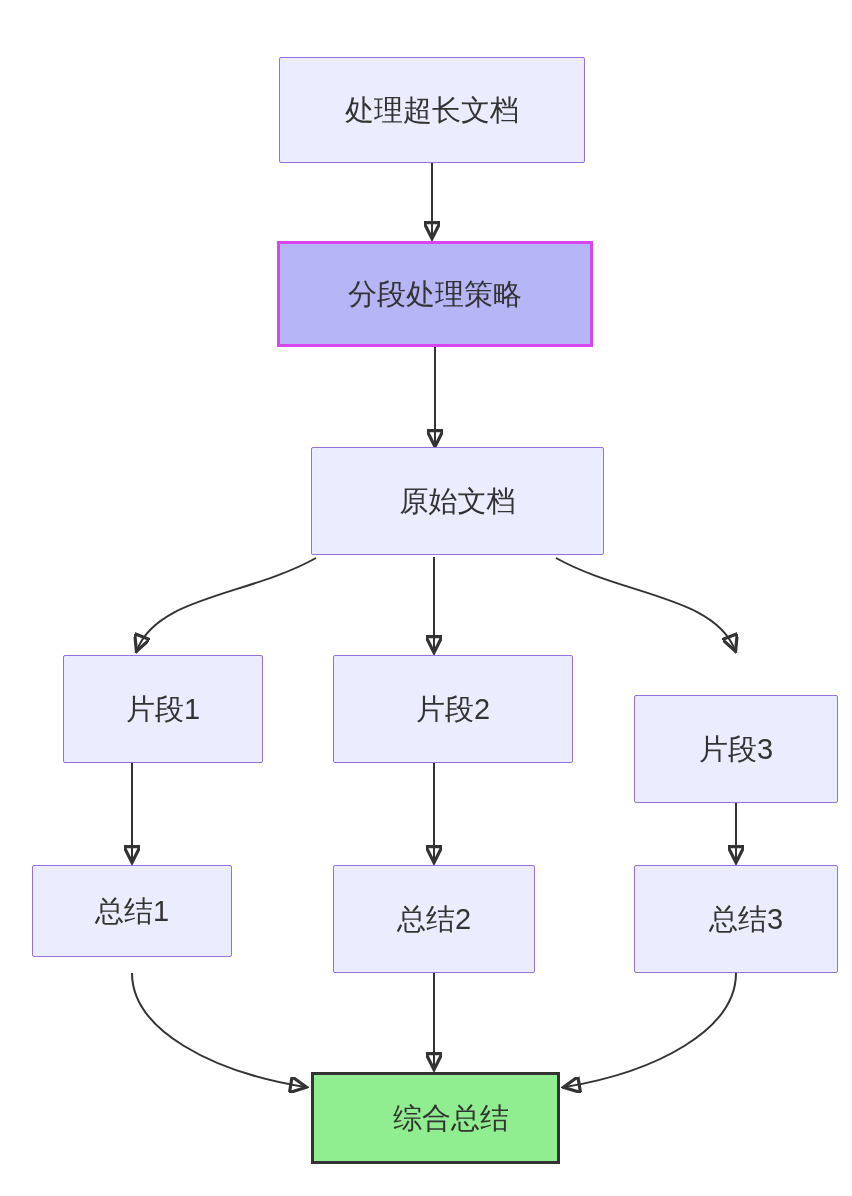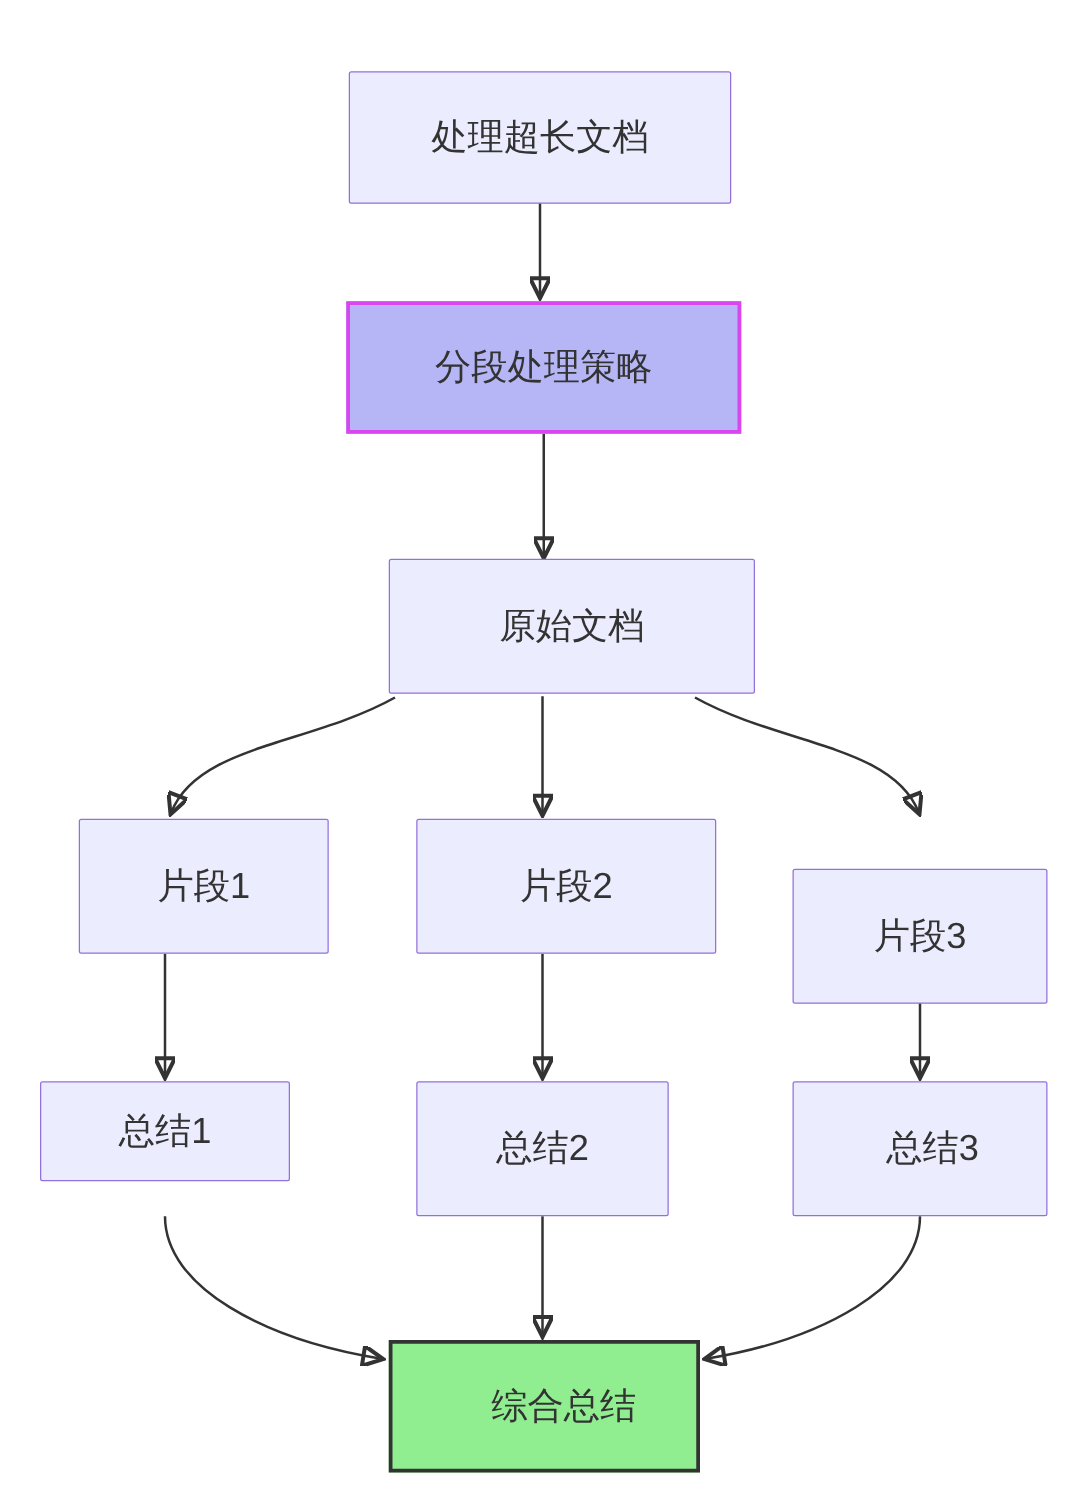--- a/index.html
+++ b/index.html
@@ -51,24 +51,24 @@
     background: #90EE90;
     border: 3px solid #333333;
     border-radius: 0;
   }
   #n-a { left: 279px; top: 33px;   width: 306px; height: 106px; margin-top: 24px; }
   #n-b { left: 277px; top: 241px;  width: 316px; height: 106px; }
   #n-c { left: 311px; top: 447px;  width: 293px; height: 108px; }
   #n-d { left: 32px;  top: 655px;  width: 200px; height: 108px; margin-left: 31px; }
   #n-e { left: 333px; top: 655px;  width: 240px; height: 108px; }
   #n-f { left: 634px; top: 655px;  width: 204px; height: 108px; margin-top: 40px; }
-  #n-g { left: 32px;  top: 865px;  width: 200px; height: 80px; }
+  #n-g { left: 32px;  top: 865px;  width: 200px; height: 92px; }
   #n-h { left: 333px; top: 865px;  width: 202px; height: 108px; justify-content: center; }
   #n-i { left: 634px; top: 865px;  width: 204px; height: 108px; padding-left: 20px; }
-  #n-j { left: 311px; top: 1072px; width: 249px; height: 106px; padding-left: 31px; }
+  #n-j { left: 311px; top: 1072px; width: 249px; height: 92px; padding-left: 31px; }
 </style>
 </head>
 <body>
 
 <div class="canvas">
 
   <svg class="edges" width="852" height="1196" viewBox="0 0 852 1196" xmlns="http://www.w3.org/2000/svg">
     <defs>
       <marker id="arrow" viewBox="0 0 10 10" refX="9" refY="5" markerWidth="10" markerHeight="8" orient="auto" markerUnits="strokeWidth">
         <path d="M0,0 L10,5 L0,10 z" fill="#333333"></path>

